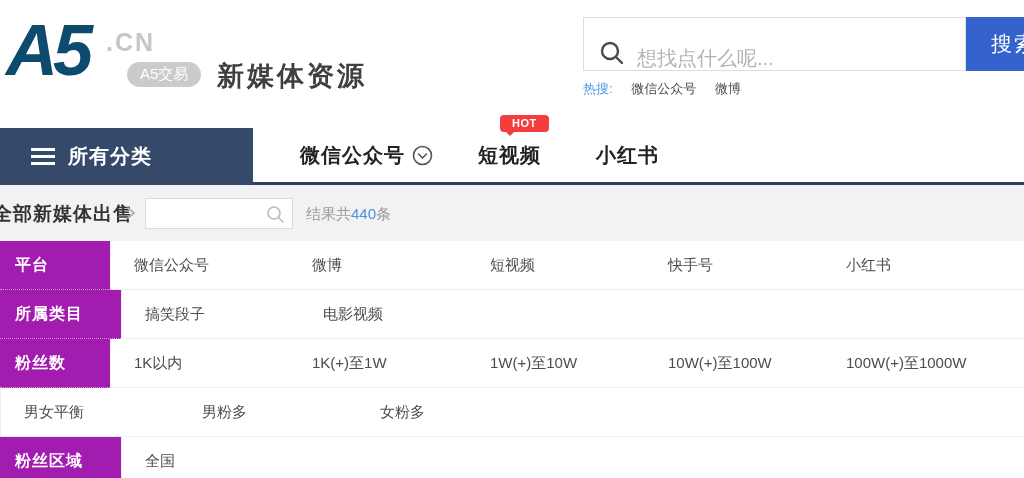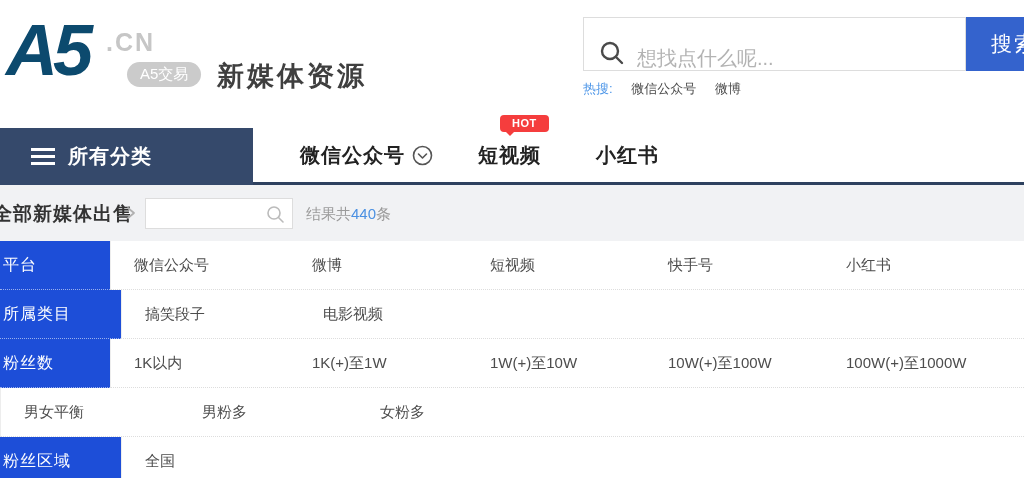--- a/index.html
+++ b/index.html
@@ -56,22 +56,22 @@
     background:#fff; border:1px solid #ddd; }
   .crumb-search input { width:115px; height:100%; border:none; outline:none; padding:0 6px;
     font-size:14px; color:#333; background:transparent; font-family:inherit; }
   .crumb-mag { position:absolute; right:7px; top:6px; }
   .result-text { position:absolute; left:306px; top:20px; font-size:15px; color:#9a9a9a; }
   .result-text .count { color:#4a90e2; }
 
   
   .filter-table { position:absolute; left:0; top:241px; width:1024px; height:237px; overflow:hidden; }
   .frow { display:flex; height:49px; }
-  .flabel { width:121px; background:#1d4ed8; color:#fff; font-size:16px; font-weight:normal;
-    display:flex; align-items:center; padding-left:3px; letter-spacing:1px;
+  .flabel { width:121px; background:#a21caf; color:#fff; font-size:16px; font-weight:bold;
+    display:flex; align-items:center; padding-left:15px; letter-spacing:1px;
     border-bottom:1px dotted rgba(255,255,255,.55); }
   .frow:last-child .flabel { border-bottom:none; }
   .fvalues { flex:1; background:#fff; display:flex; align-items:center; padding-left:23px;
     border-bottom:1px dotted #ddd; border-left:1px solid #ededed; }
   .frow:last-child .fvalues { border-bottom:none; }
   .fcell { width:178px; font-size:15px; color:#4d4d4d; cursor:pointer; }
 </style>
 </head>
 <body>
 

